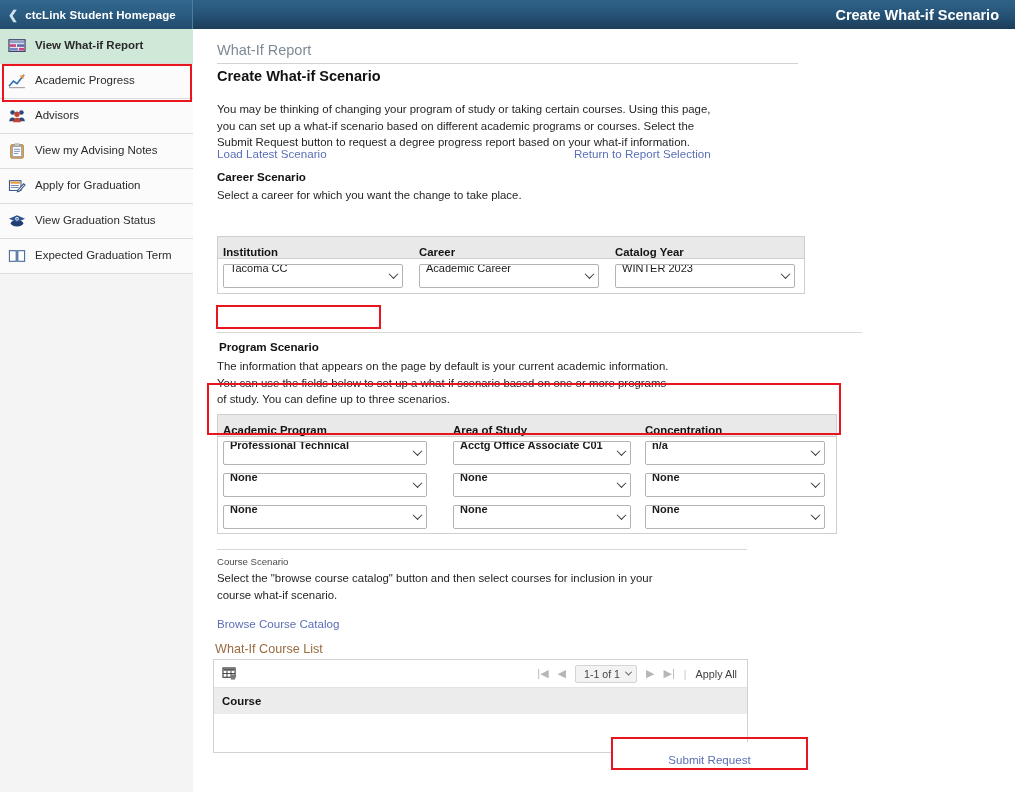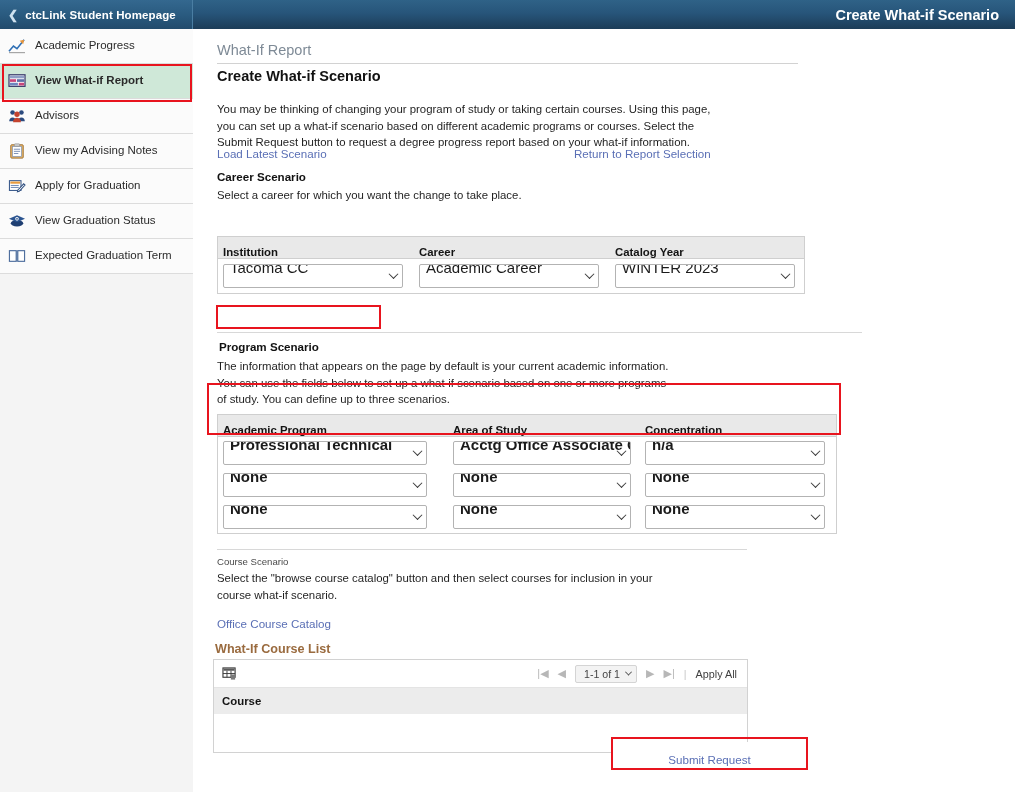--- a/index.html
+++ b/index.html
@@ -139,21 +139,21 @@
 
   
   .sel {
     position: relative;
     height: 24px;
     border: 1px solid #b3b3b3;
     border-radius: 2px;
     background: #ffffff;
     display: flex; align-items: center;
     padding: 0 18px 17px 6px;
-    font-size: 15px; color: #1b1b1b;
+    font-size: 11px; color: #1b1b1b;
     white-space: nowrap; overflow: hidden;
   }
   .sel .chev {
     position: absolute; right: 5px; top: 50%;
     width: 7px; height: 7px;
     margin-top: -4px;
     border-right: 1.6px solid #3a3a3a;
     border-bottom: 1.6px solid #3a3a3a;
     transform: rotate(45deg) translate(-1px,-1px);
   }
@@ -190,21 +190,21 @@
   }
   #course-label {
     position: absolute; left: 24px; top: 527px;
     font-size: 9.6px; color: #4a4a4a; white-space: nowrap;
   }
   #course-desc { left: 24px; top: 541px; width: 462px; }
   #browse-link { position: absolute; left: 24px; top: 588px; }
 
   #courselist-title {
     position: absolute; left: 22px; top: 613px;
-    font-size: 12.6px; font-weight: bold; color: #9a6b3f;
+    font-size: 12.6px; font-weight: normal; color: #9a6b3f;
     white-space: nowrap;
   }
 
   #course-grid {
     position: absolute; left: 20px; top: 630px;
     width: 535px;
     border: 1px solid #d2d2d2;
     background: #ffffff;
   }
   #cg-toolbar {
@@ -260,43 +260,43 @@
     <span id="back-chevron">❮</span>
     <span>ctcLink Student Homepage</span>
   </div>
   <div id="page-title-bar">
     <span>Create What-if Scenario</span>
   </div>
 </div>
 
 <div id="sidebar">
 
-  <div class="side-item">
-    <svg class="side-ico" viewBox="0 0 20 18">
-      <polyline points="1,15 6,9 10,12 18,2" fill="none" stroke="#2f6fb5" stroke-width="1.8"></polyline>
-      <polygon points="18,2 13,3 17,7" fill="#e8963c"></polygon>
-      <line x1="1" y1="16.5" x2="19" y2="16.5" stroke="#888" stroke-width="1"></line>
-    </svg>
-    <span class="side-label">Academic Progress</span>
-  </div>
-
   <div class="side-item active">
     <svg class="side-ico" viewBox="0 0 20 18">
       <rect x="1" y="2" width="18" height="13" fill="#ffffff" stroke="#3a3a6a" stroke-width="1.4"></rect>
       <rect x="2" y="3" width="16" height="3" fill="#8f9fc6"></rect>
       <rect x="2" y="7" width="7" height="3" fill="#c9457a"></rect>
       <rect x="10" y="7" width="8" height="3" fill="#5b6fa8"></rect>
       <rect x="2" y="11" width="9" height="3" fill="#6f86bf"></rect>
       <rect x="12" y="11" width="6" height="3" fill="#c9457a"></rect>
     </svg>
     <span class="side-label">View What-if Report</span>
   </div>
 
   <div class="side-item">
     <svg class="side-ico" viewBox="0 0 20 18">
+      <polyline points="1,15 6,9 10,12 18,2" fill="none" stroke="#2f6fb5" stroke-width="1.8"></polyline>
+      <polygon points="18,2 13,3 17,7" fill="#e8963c"></polygon>
+      <line x1="1" y1="16.5" x2="19" y2="16.5" stroke="#888" stroke-width="1"></line>
+    </svg>
+    <span class="side-label">Academic Progress</span>
+  </div>
+
+  <div class="side-item">
+    <svg class="side-ico" viewBox="0 0 20 18">
       <circle cx="5" cy="5" r="2.6" fill="#2b4a7e"></circle>
       <path d="M1.2 15c0-2.6 1.7-4.4 3.8-4.4S8.8 12.4 8.8 15z" fill="#2b4a7e"></path>
       <circle cx="15" cy="5" r="2.6" fill="#2b4a7e"></circle>
       <path d="M11.2 15c0-2.6 1.7-4.4 3.8-4.4S18.8 12.4 18.8 15z" fill="#2b4a7e"></path>
       <circle cx="10" cy="7" r="3" fill="#c4432f"></circle>
       <path d="M5.6 16c0-3 2-5 4.4-5s4.4 2 4.4 5z" fill="#c4432f"></path>
     </svg>
     <span class="side-label">Advisors</span>
   </div>
 
@@ -458,21 +458,21 @@
           <span>None</span>
           <span class="chev"></span>
         </div>
       </div>
     </div>
   </div>
 
   <div id="course-rule"></div>
   <div id="course-label">Course Scenario</div>
   <div id="course-desc" class="sec-desc" style="width:462px">Select the "browse course catalog" button and then select courses for inclusion in your course what-if scenario.</div>
-  <div id="browse-link" class="linktext">Office Course Catalog</div>
+  <div id="browse-link" class="linktext">Browse Course Catalog</div>
 
   <div id="courselist-title">What-If Course List</div>
 
   <div id="course-grid">
     <div id="cg-toolbar">
       <svg id="cg-grid-icon" viewBox="0 0 16 15">
         <rect x="1" y="1" width="13" height="10" fill="#ffffff" stroke="#3a3a3a" stroke-width="1.2"></rect>
         <rect x="1.6" y="1.6" width="11.8" height="2.4" fill="#5a5a5a"></rect>
         <line x1="1" y1="7" x2="14" y2="7" stroke="#3a3a3a" stroke-width="1"></line>
         <line x1="5.3" y1="4" x2="5.3" y2="11" stroke="#3a3a3a" stroke-width="1"></line>

